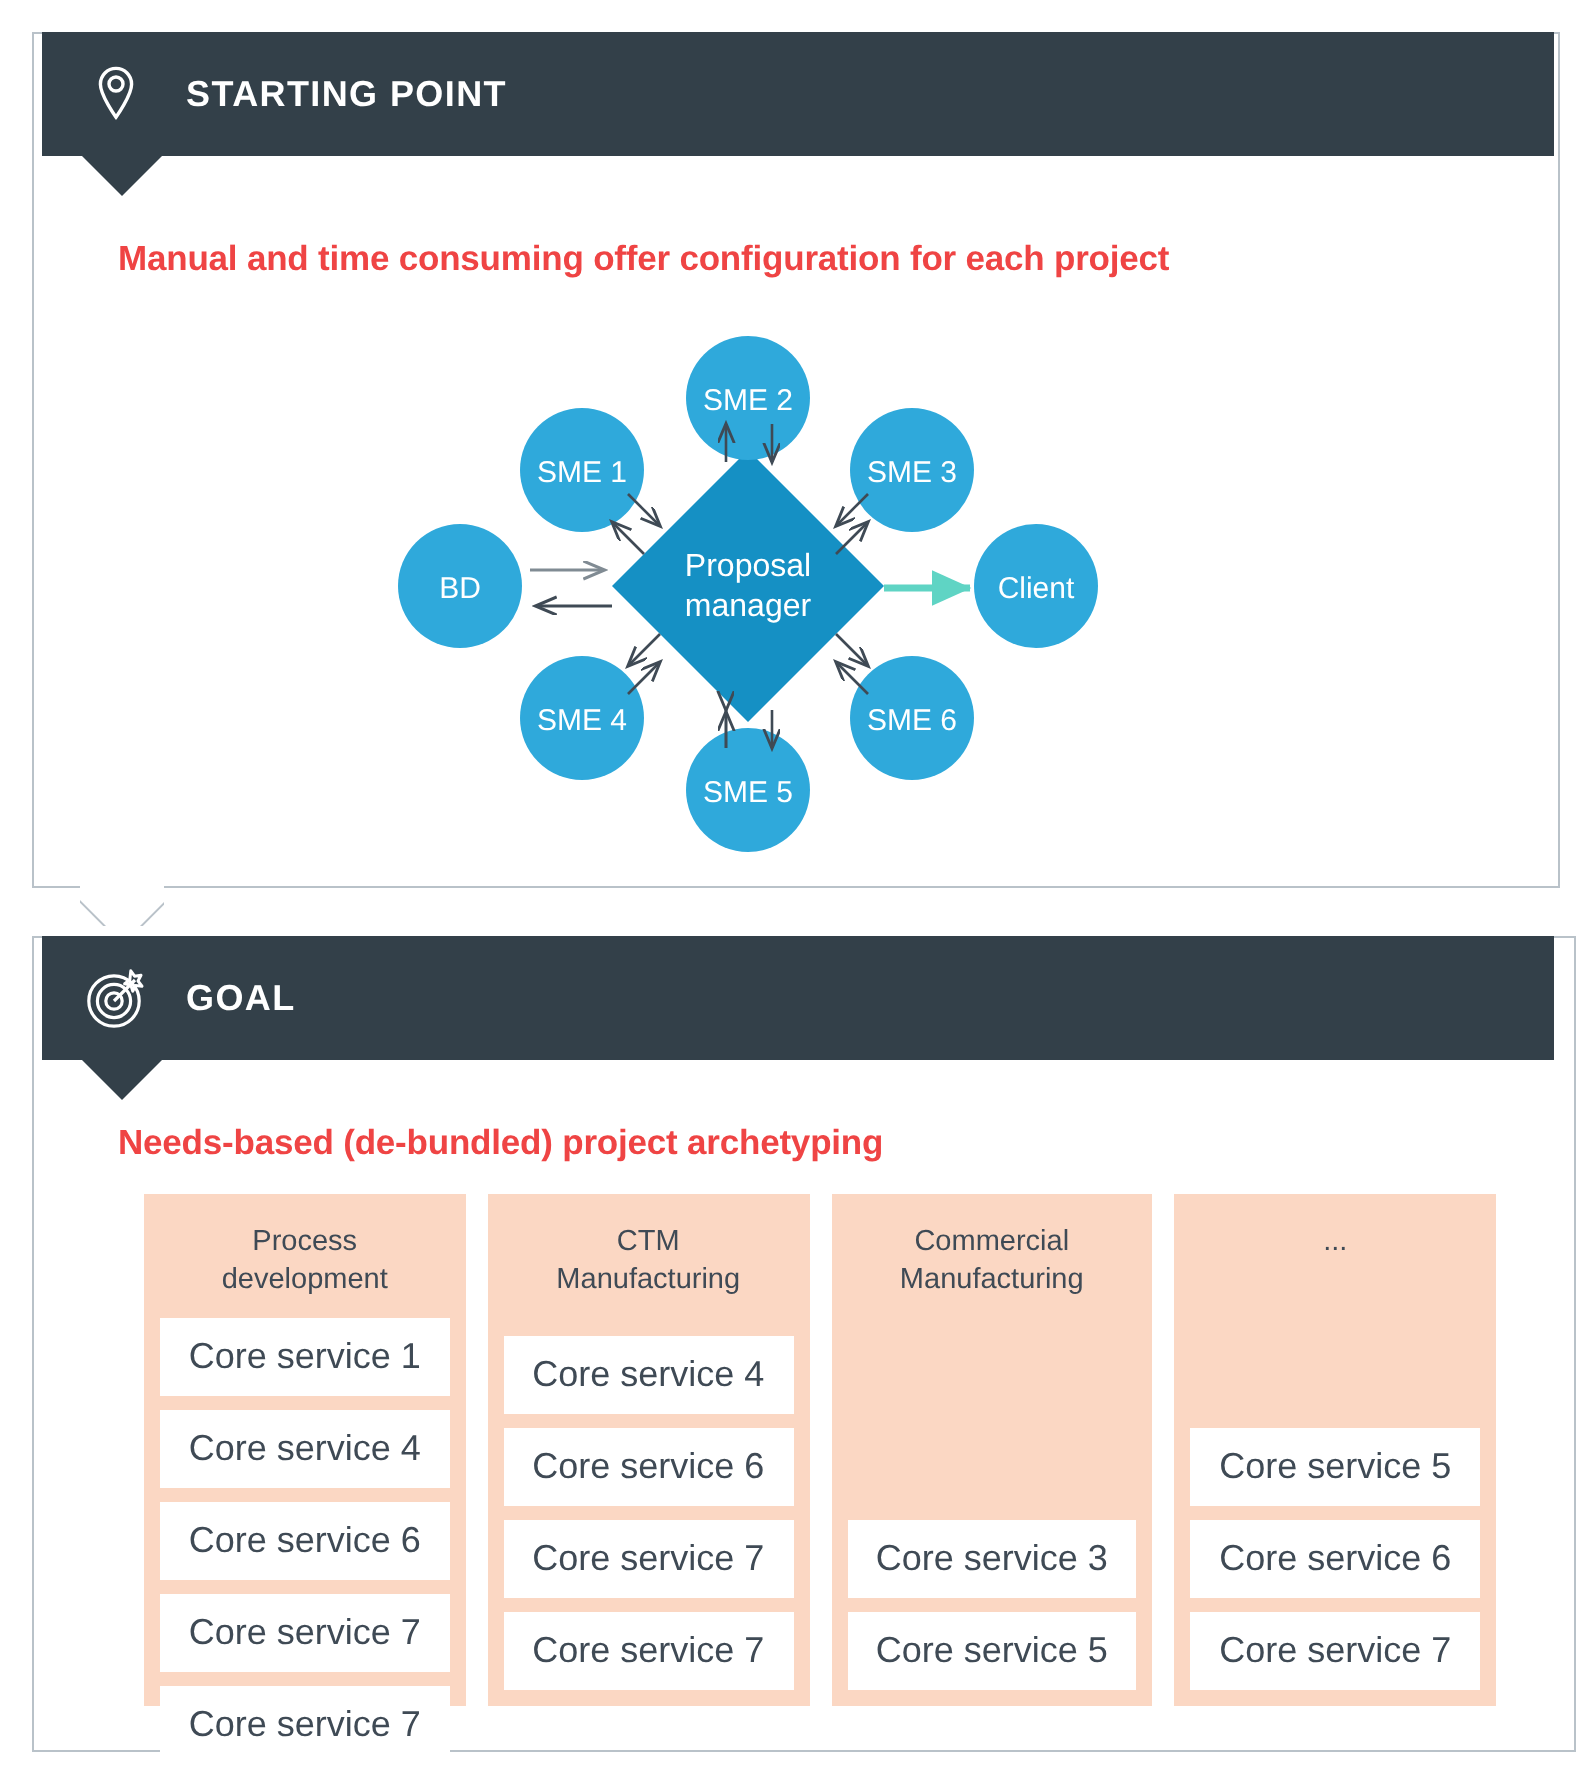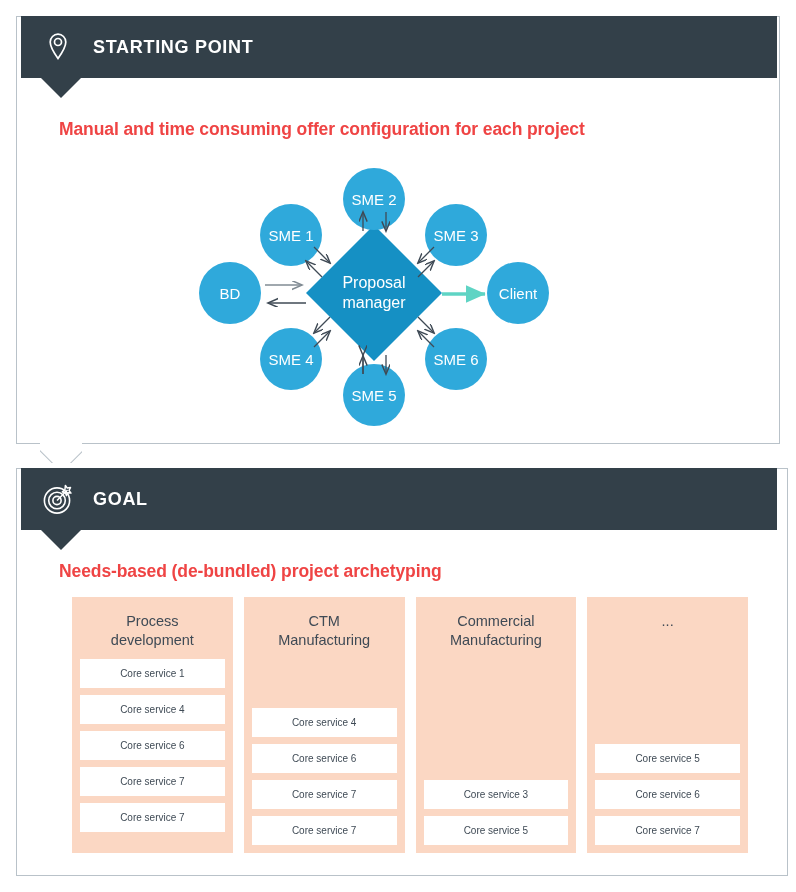--- a/index.html
+++ b/index.html
@@ -143,21 +143,21 @@
     color: #3f4a55;
     font-size: 14.5px;
     line-height: 19px;
     padding: 7px 2px 9px;
     white-space: pre-line;
   }
   .column-spacer { flex: 1 1 auto; }
   .service-chip {
     background: #ffffff;
     color: #3f4a55;
-    font-size: 10px;
+    font-size: 18px;
     text-align: center;
     padding: 9px 4px;
     margin-bottom: 7px;
   }
   .service-chip:last-child { margin-bottom: 0; }
 </style>
 </head>
 <body>
 
 <div class="page">

